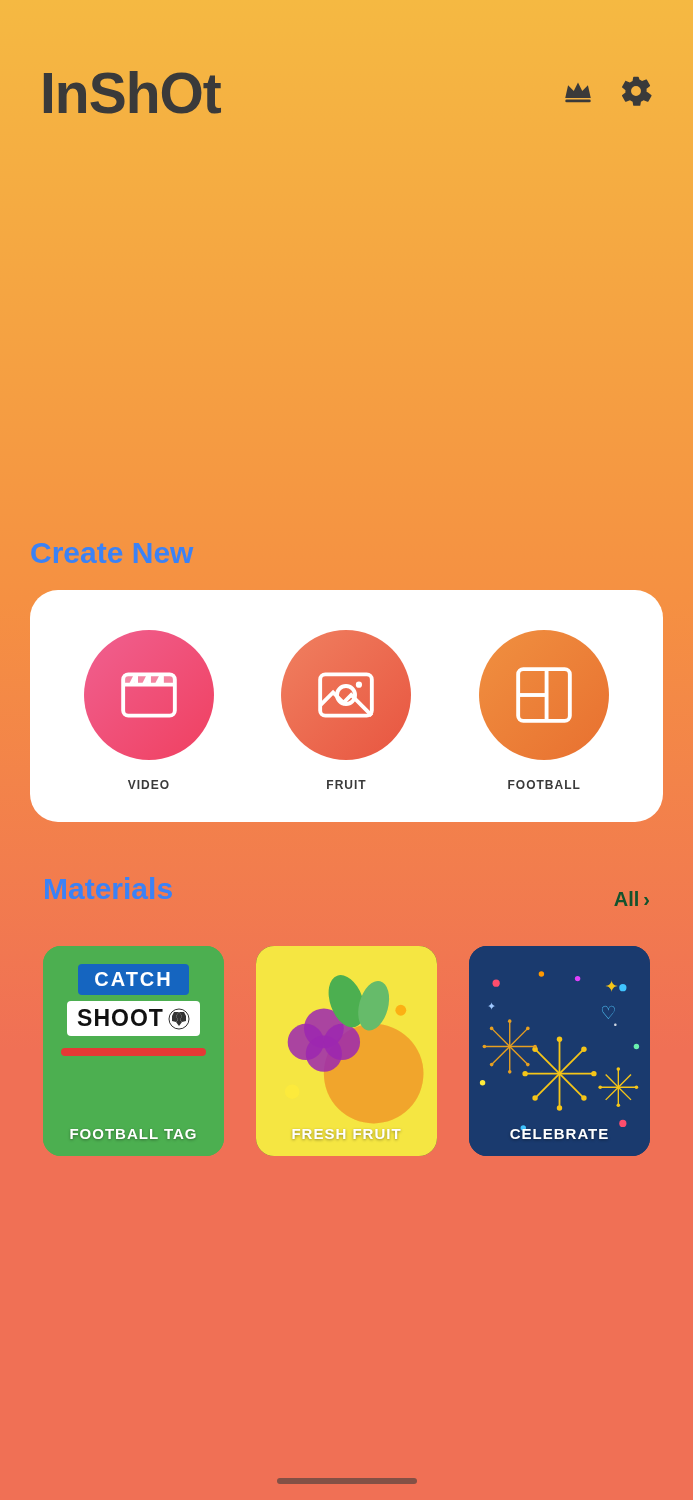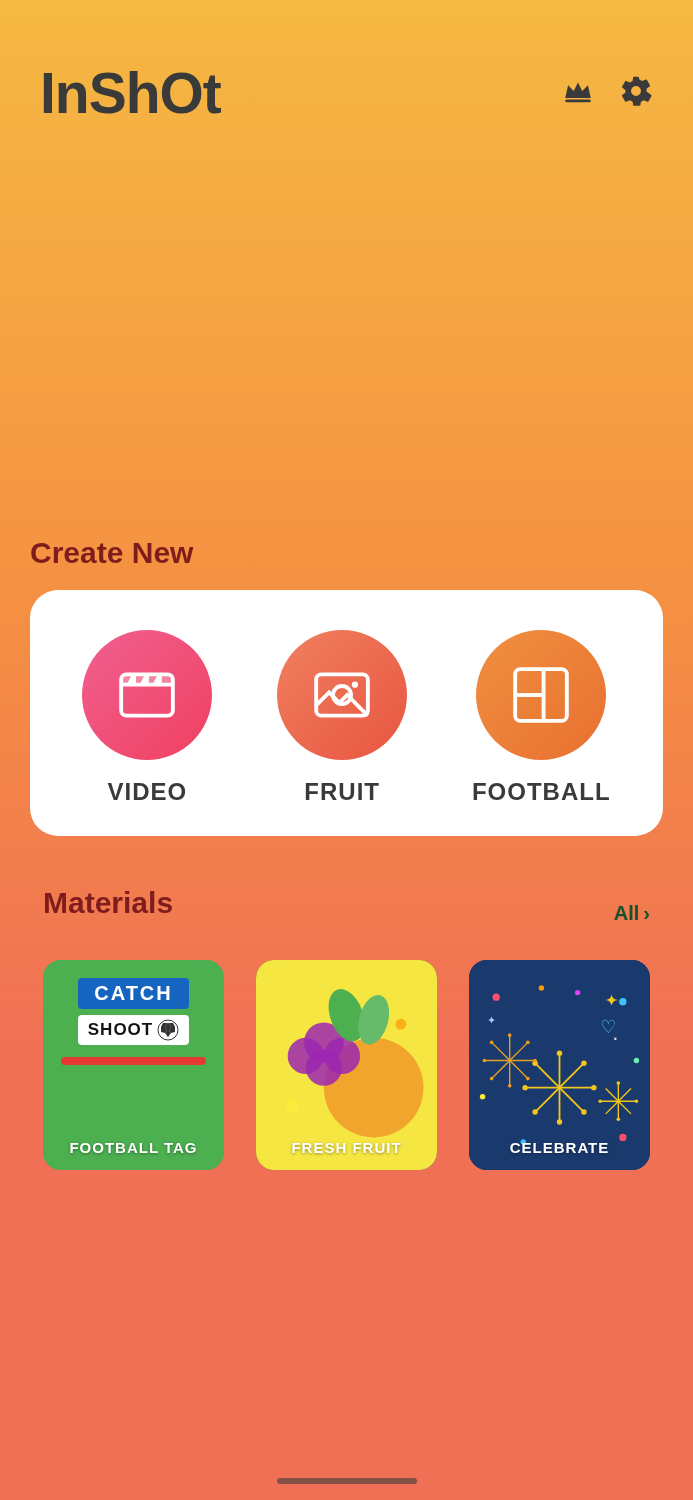--- a/index.html
+++ b/index.html
@@ -41,21 +41,21 @@
     }
 
     .create-new-section {
       padding: 0 30px;
       margin-top: 380px;
     }
 
     .section-title {
       font-size: 30px;
       font-weight: 700;
-      color: #7f1d1d;
+      color: #3b82f6;
       margin-bottom: 20px;
     }
 
     .create-new-card {
       background: #ffffff;
       border-radius: 28px;
       padding: 40px 20px 30px 20px;
       display: flex;
       justify-content: space-around;
       align-items: center;
@@ -90,21 +90,21 @@
 
     .photo-circle {
       background: linear-gradient(135deg, #f08060 0%, #e85540 100%);
     }
 
     .collage-circle {
       background: linear-gradient(135deg, #f09040 0%, #e87030 100%);
     }
 
     .create-label {
-      font-size: 24px;
+      font-size: 12px;
       font-weight: 700;
       color: #3a3a3a;
       letter-spacing: 1px;
     }
 
     .materials-section {
       padding: 0 43px;
       margin-top: 50px;
     }
 
@@ -170,21 +170,21 @@
     .shoot-row {
       display: flex;
       align-items: center;
       background: white;
       padding: 4px 10px;
       border-radius: 4px;
       margin-bottom: 6px;
     }
 
     .shoot-text {
-      font-size: 17px;
+      font-size: 23px;
       font-weight: 900;
       color: #111;
       letter-spacing: 1px;
     }
 
     .soccer-ball {
       width: 22px;
       height: 22px;
       margin-left: 4px;
     }

